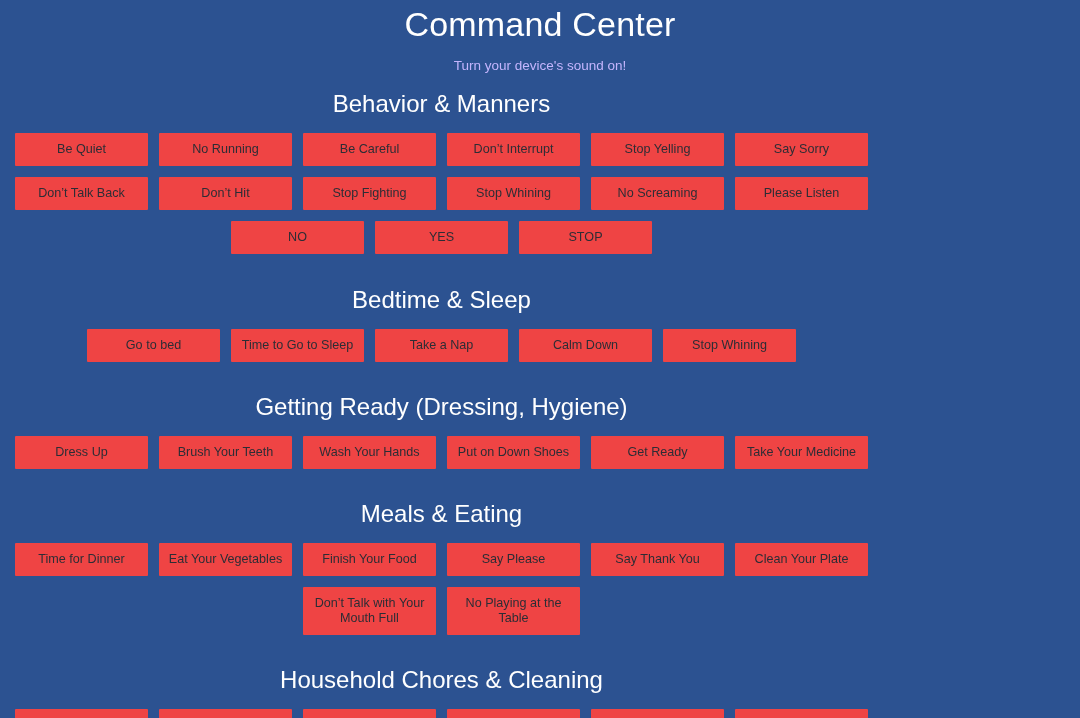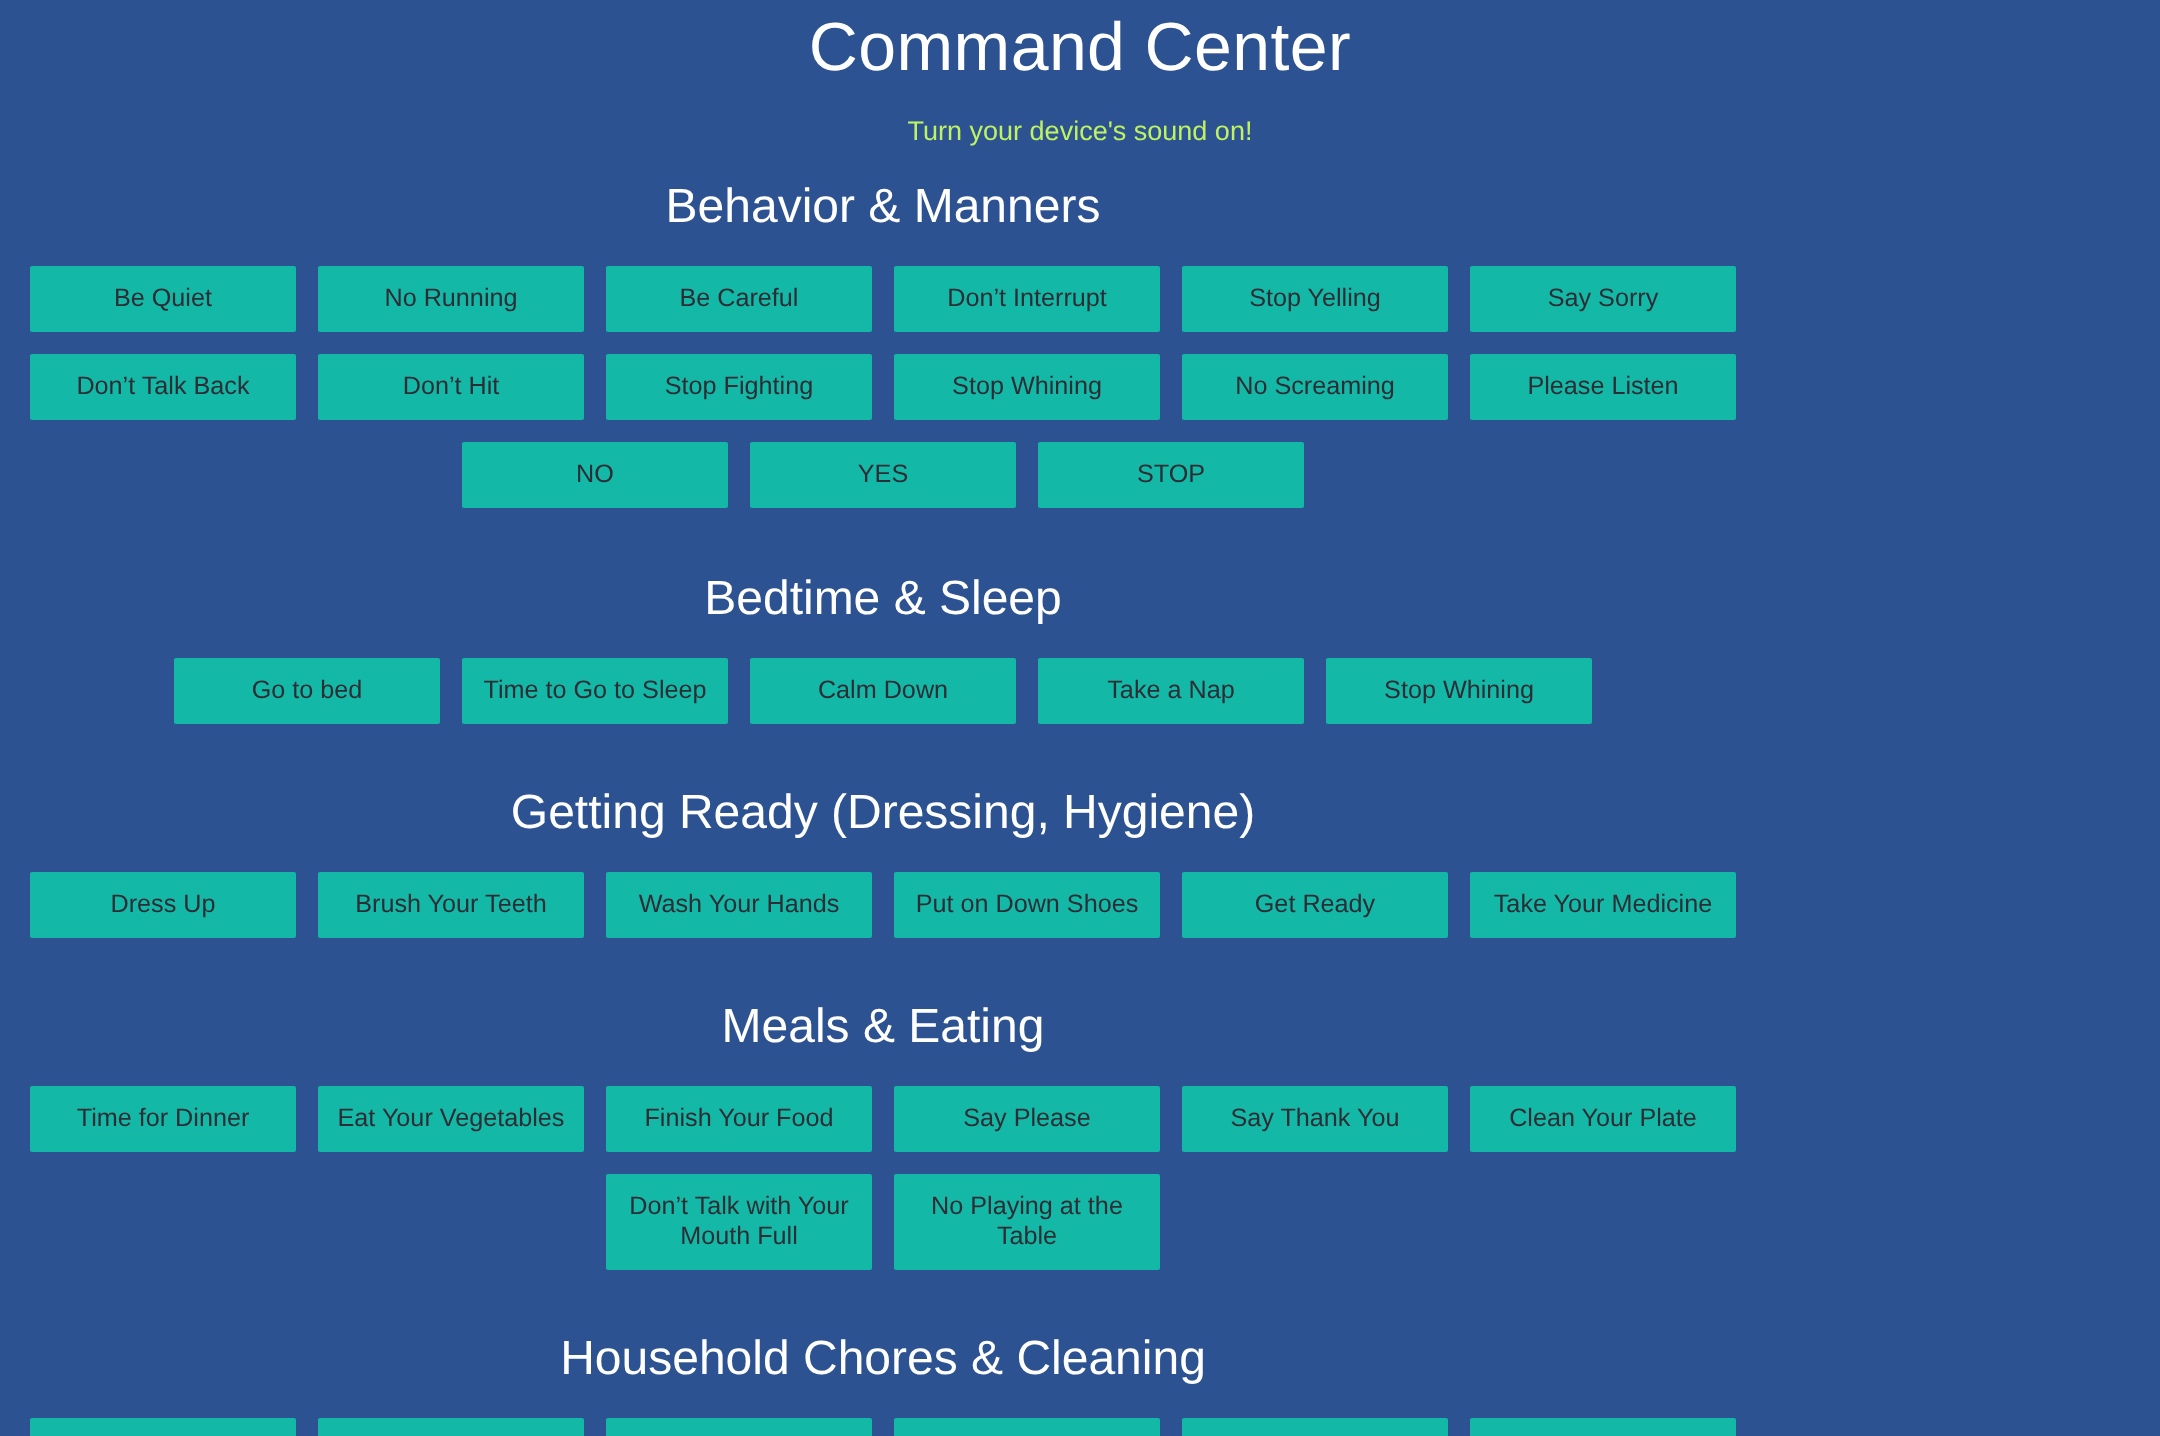--- a/index.html
+++ b/index.html
@@ -36,21 +36,21 @@
     color: #ffffff;
     text-underline-offset: 5px;
     text-decoration-thickness: 2px;
   }
 
   .app-subtitle {
     font-size: 13.5px;
     font-weight: 400;
     line-height: 18px;
     margin-top: 13px;
-    color: #bef264;
+    color: #c4b5fd;
   }
 
   
   .section {
     width: 883px;
   }
 
   .section-title {
     text-align: center;
     font-size: 24px;
@@ -65,21 +65,21 @@
     margin: 0 auto;
     display: flex;
     flex-wrap: wrap;
     justify-content: center;
     gap: 11px;
   }
 
   .cmd-btn {
     width: 133px;
     min-height: 33px;
-    background: #14b8a6;
+    background: #ef4444;
     border: none;
     border-radius: 1px;
     color: #2d2d35;
     font-family: "Liberation Sans", sans-serif;
     font-size: 12.6px;
     line-height: 15px;
     font-weight: 400;
     text-align: center;
     padding: 9px 6px;
     display: flex;
@@ -124,22 +124,22 @@
           <button class="cmd-btn">YES</button>
           <button class="cmd-btn">STOP</button>
         </div>
       </div>
       <div class="section-gap-lg"></div>
       <div class="section">
         <h2 class="section-title">Bedtime &amp; Sleep</h2>
         <div class="btn-grid">
           <button class="cmd-btn">Go to bed</button>
           <button class="cmd-btn">Time to Go to Sleep</button>
+          <button class="cmd-btn">Take a Nap</button>
           <button class="cmd-btn">Calm Down</button>
-          <button class="cmd-btn">Take a Nap</button>
           <button class="cmd-btn">Stop Whining</button>
         </div>
       </div>
       <div class="section-gap-md"></div>
       <div class="section">
         <h2 class="section-title">Getting Ready (Dressing, Hygiene)</h2>
         <div class="btn-grid">
           <button class="cmd-btn">Dress Up</button>
           <button class="cmd-btn">Brush Your Teeth</button>
           <button class="cmd-btn">Wash Your Hands</button>

